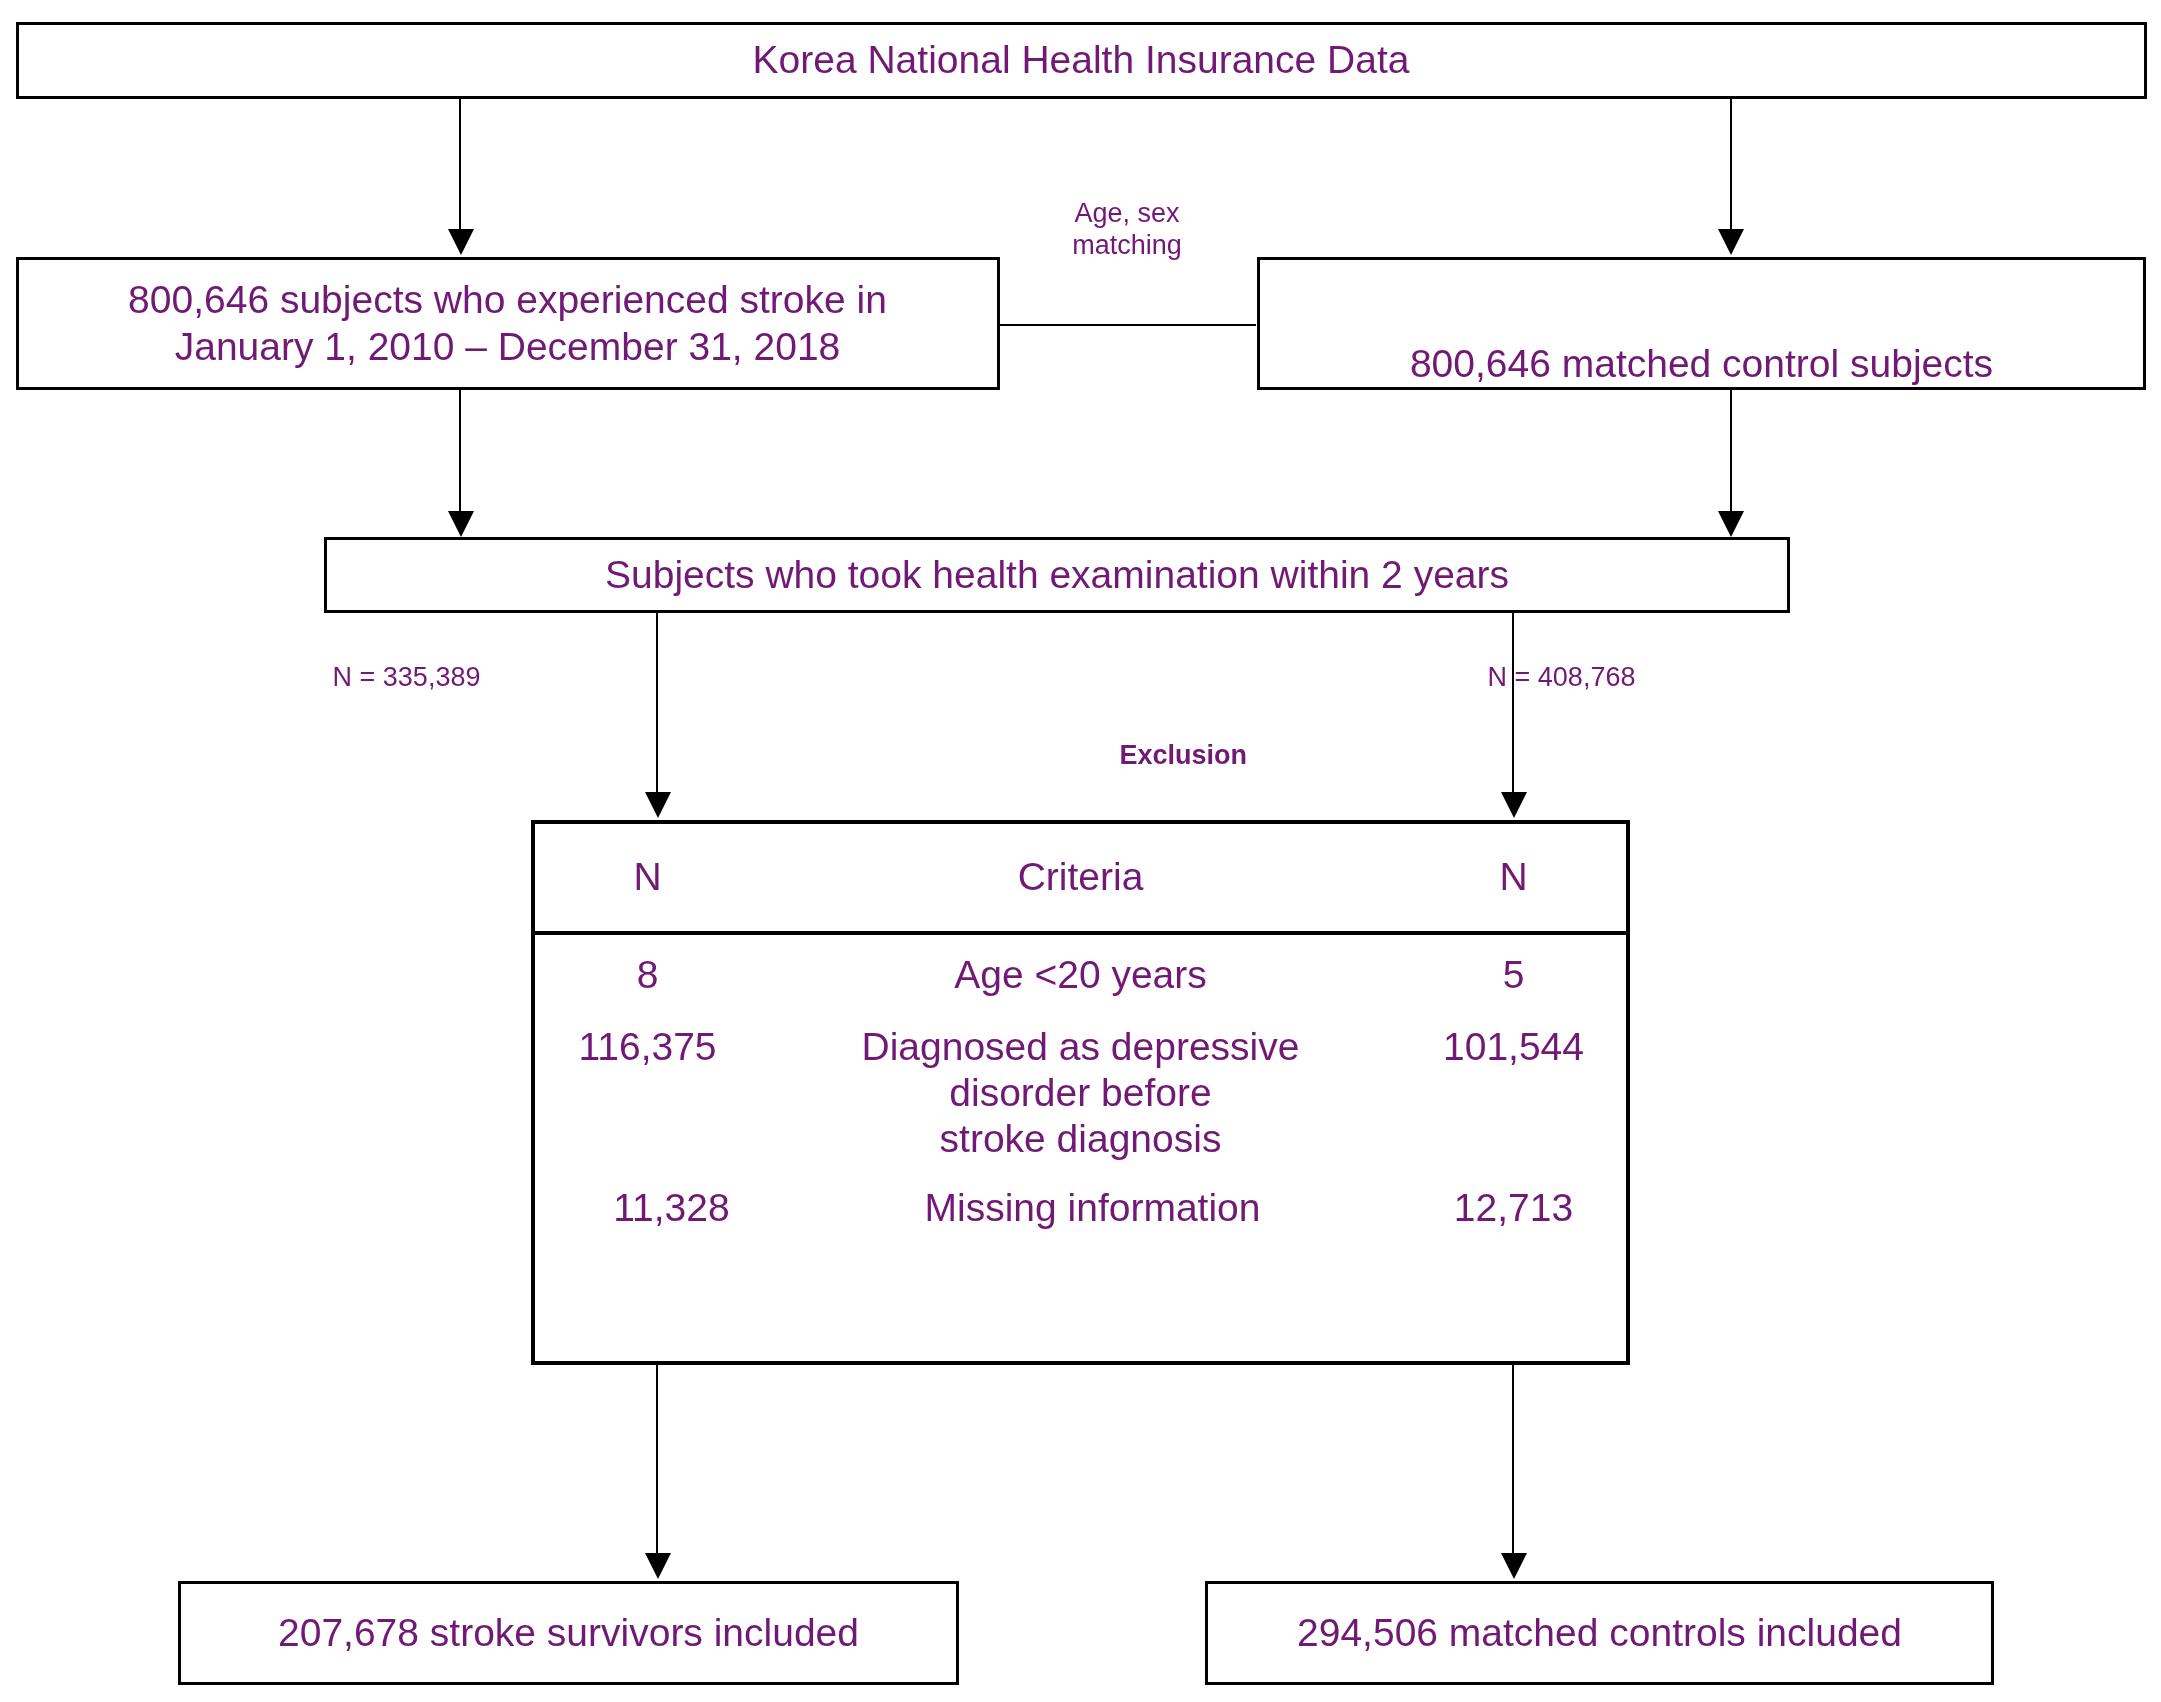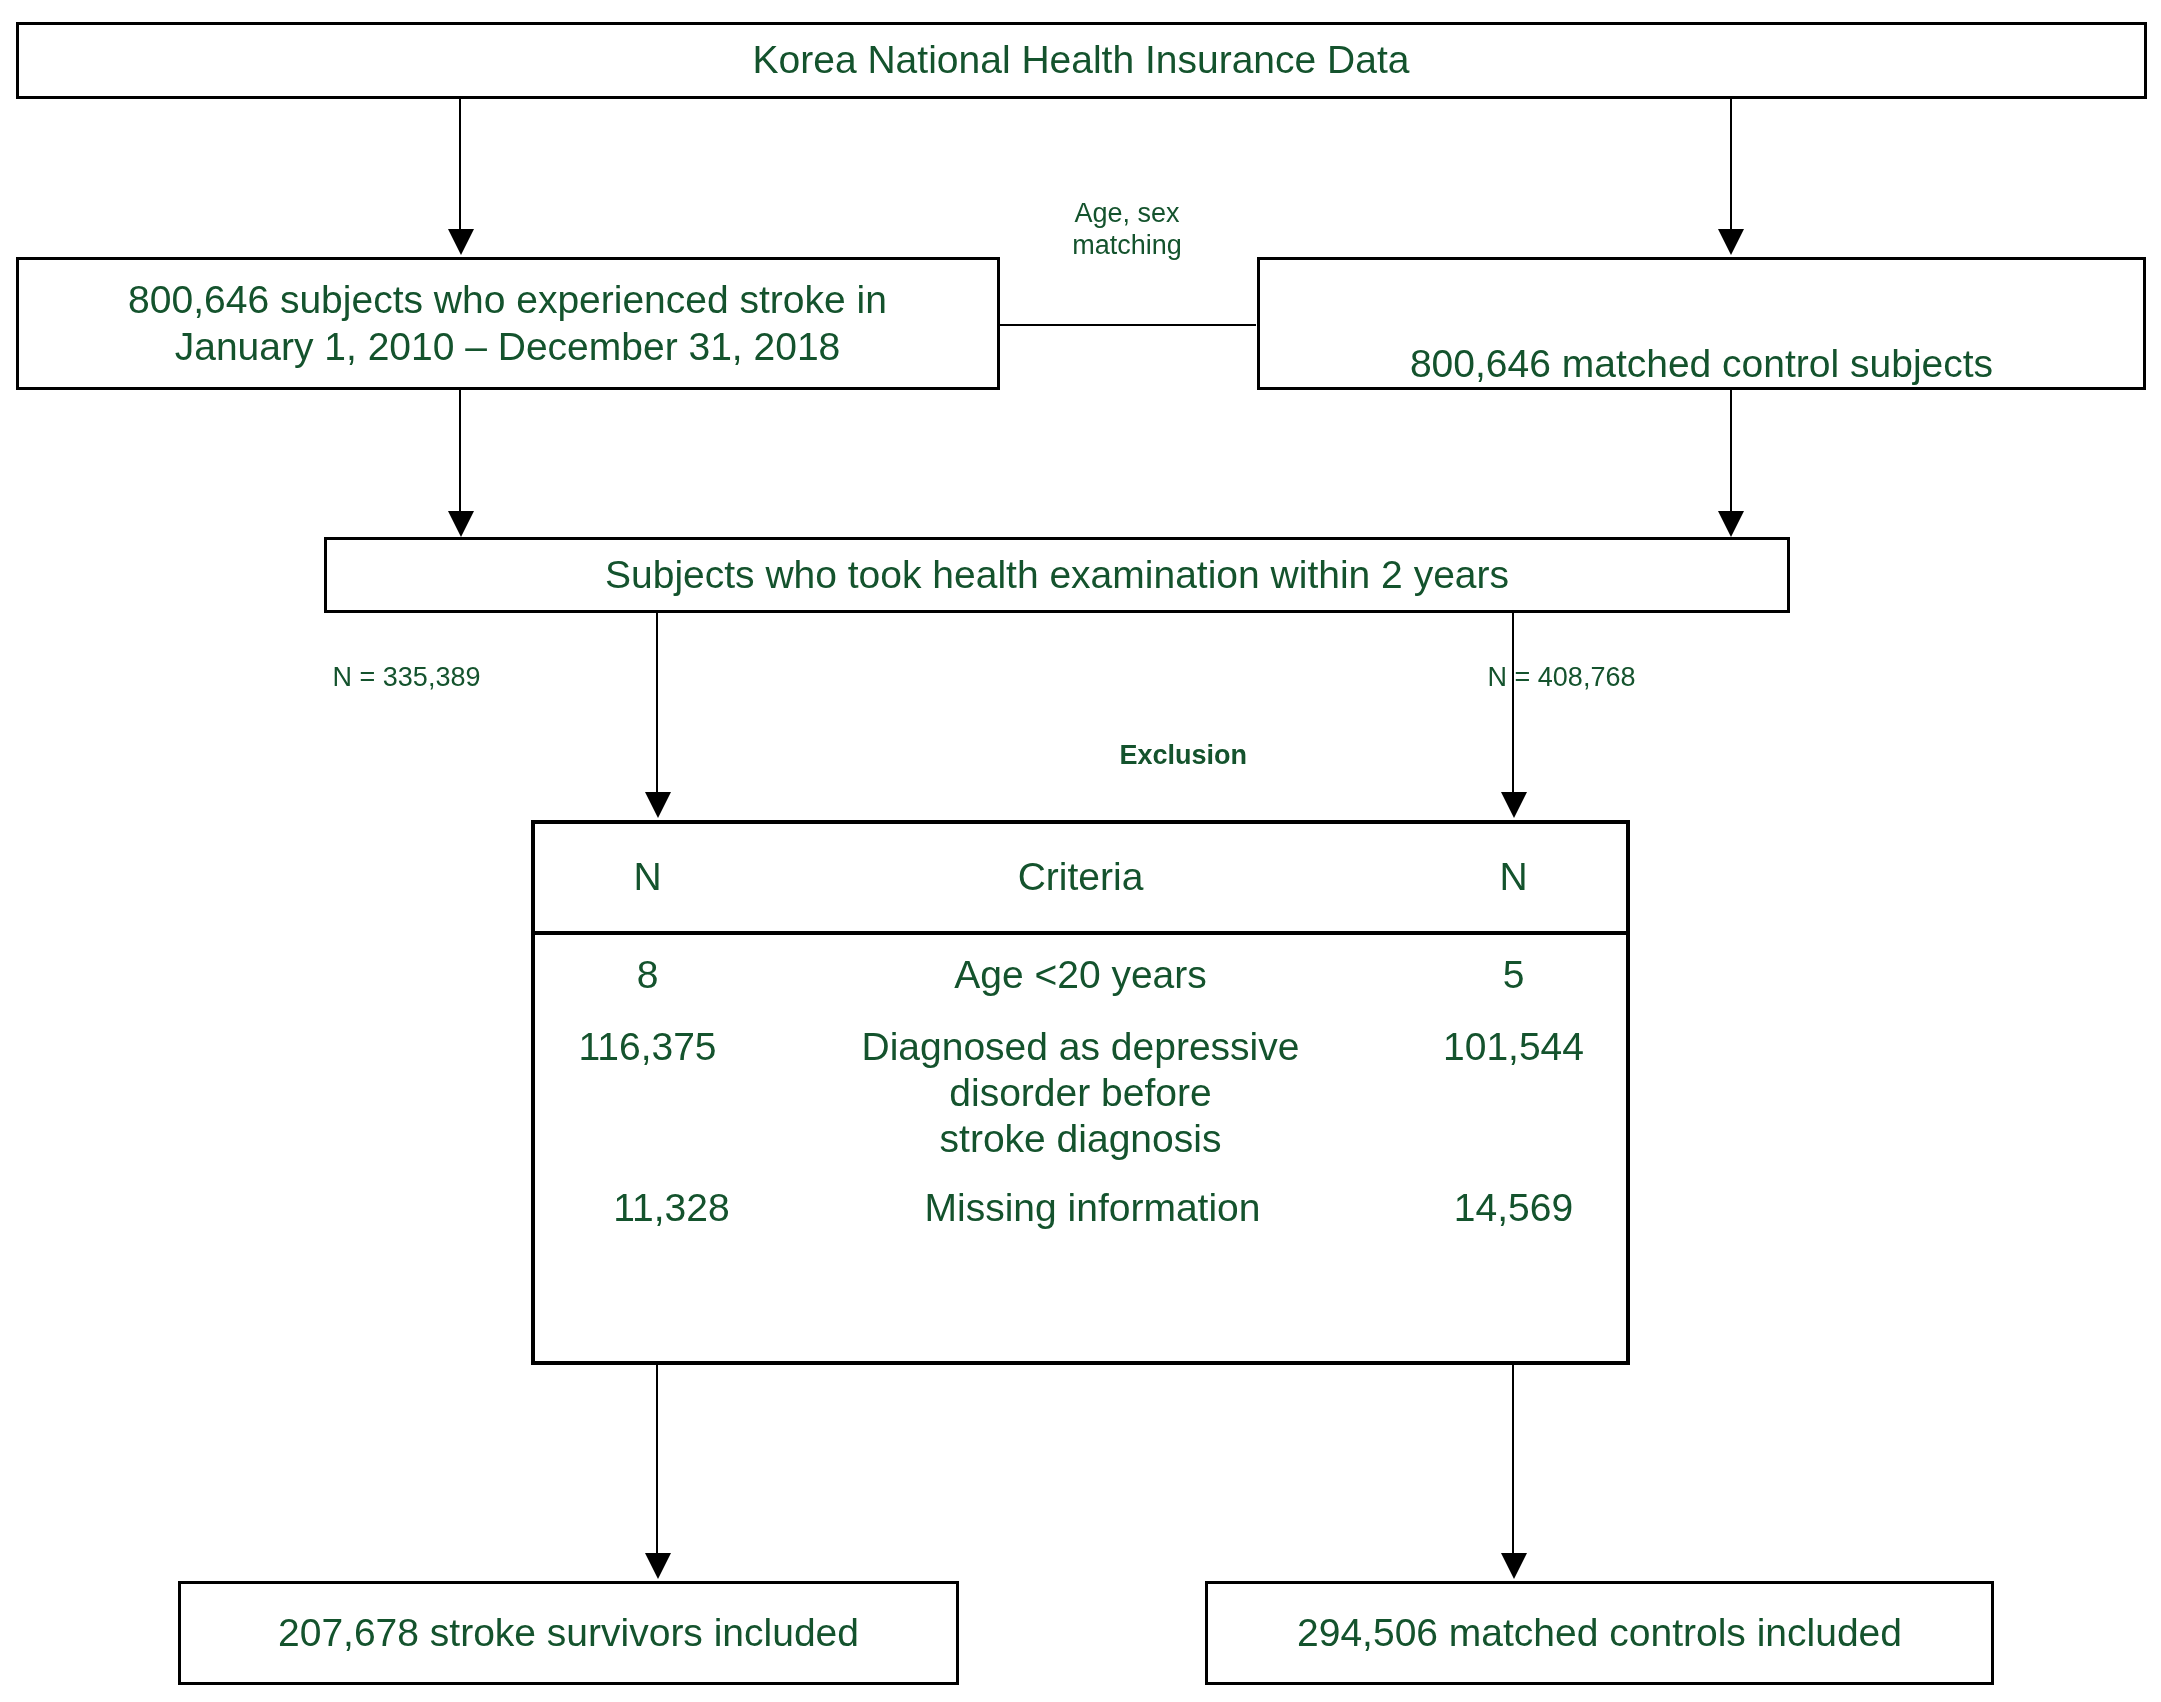--- a/index.html
+++ b/index.html
@@ -6,21 +6,21 @@
     margin: 0;
     padding: 0;
     background: #ffffff;
   }
   #canvas {
     position: relative;
     width: 2161px;
     height: 1702px;
     background: #ffffff;
     font-family: "Liberation Sans", sans-serif;
-    color: #14532d;
+    color: #701a75;
     overflow: hidden;
   }
   .node {
     position: absolute;
     box-sizing: border-box;
     border: 3.9px solid #000000;
     background: #ffffff;
     display: flex;
     align-items: center;
     justify-content: center;
@@ -156,21 +156,21 @@
         <div class="col-n">116,375</div>
         <div class="col-c" style="white-space:pre-line;">Diagnosed as depressive
 disorder before
 stroke diagnosis</div>
         <div class="col-n">101,544</div>
       </div>
 
       <div class="ex-row" style="margin-top:7.7px;padding-left:24px;">
         <div class="col-n">11,328</div>
         <div class="col-c" style="white-space:pre-line;">Missing information</div>
-        <div class="col-n">14,569</div>
+        <div class="col-n">12,713</div>
       </div>
 
     </div>
   </div>
 
   <div class="vline" style="left:656px; top:1365px; height:190px;"></div>
   <div class="arrowhead" style="left:645px; top:1553px;"></div>
 
   <div class="vline" style="left:1512px; top:1365px; height:190px;"></div>
   <div class="arrowhead" style="left:1501px; top:1553px;"></div>

